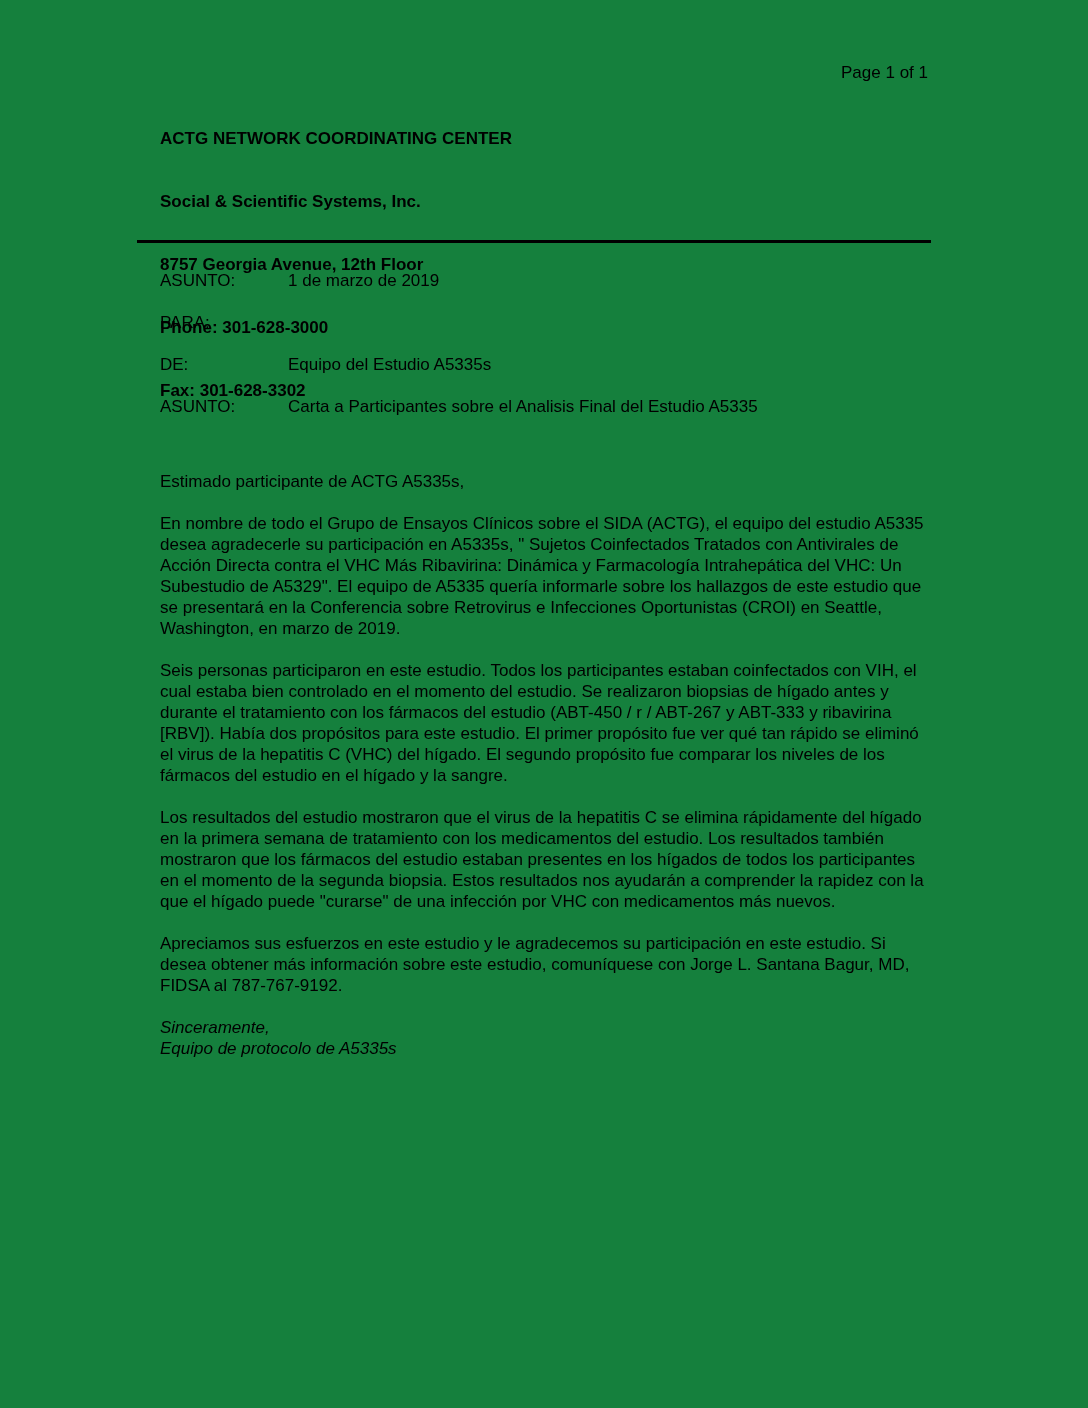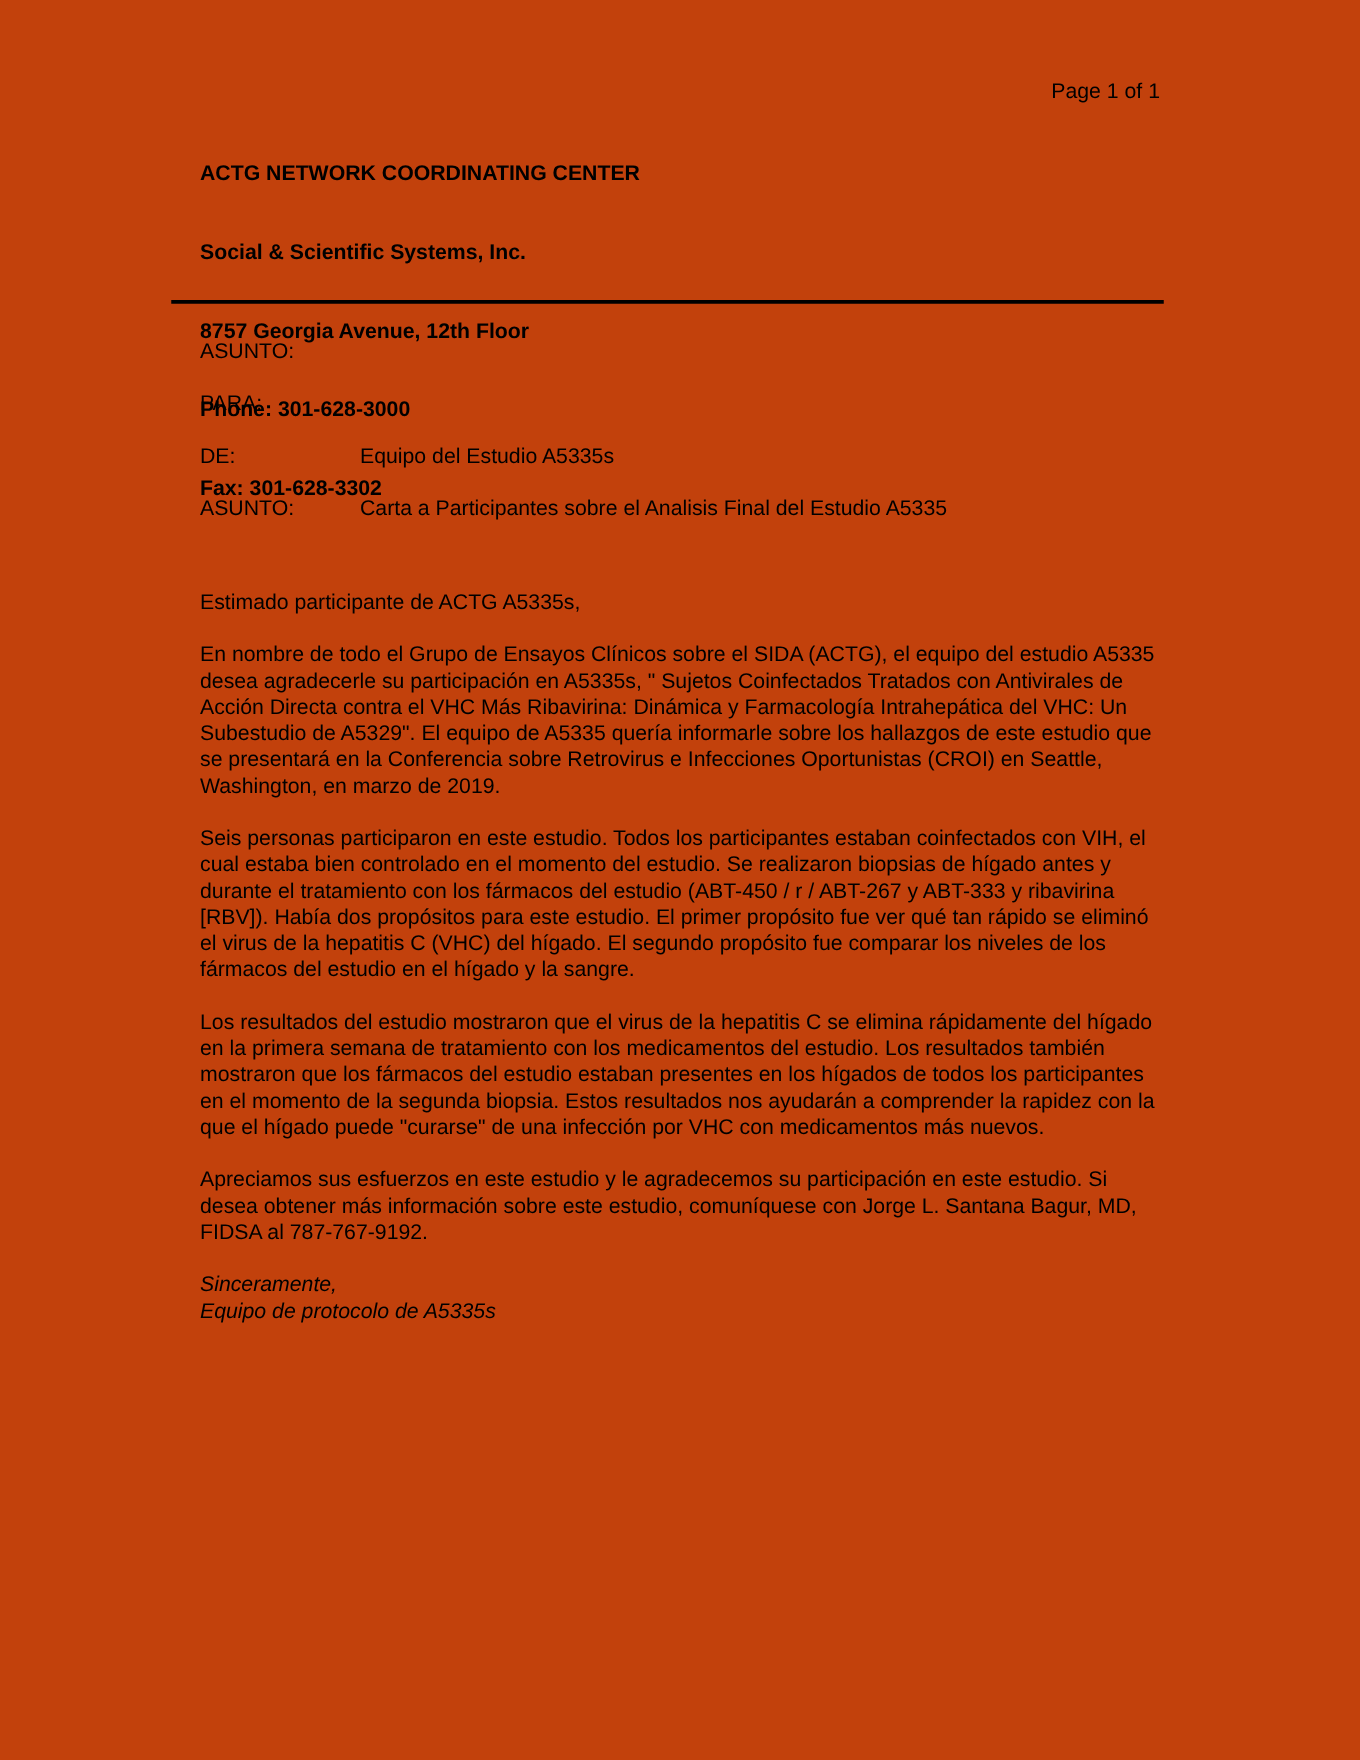--- a/index.html
+++ b/index.html
@@ -1,21 +1,21 @@
 <!DOCTYPE html>
 <html><head>
 <meta charset="utf-8">
 <style>
   * { box-sizing: border-box; }
   html, body { margin: 0; padding: 0; background: #ffffff; }
   .page {
     position: relative;
     width: 1088px;
     height: 1408px;
-    background: #c2410c;
+    background: #15803d;
     font-family: "Liberation Sans", sans-serif;
     color: #000000;
     font-size: 17px;
     line-height: 21px;
     overflow: hidden;
   }
   .page-indicator {
     position: absolute;
     top: 62px;
     right: 160px;
@@ -71,20 +71,21 @@
     <div>8757 Georgia Avenue, 12th Floor</div>
     <div>Phone: 301-628-3000</div>
     <div>Fax: 301-628-3302</div>
   </div>
 
   <div class="rule"></div>
 
   <div class="memo">
     <div class="memo-row">
       <span class="memo-label">ASUNTO:</span>
+      <span class="memo-value">1 de marzo de 2019</span>
     </div>
     <div class="memo-row">
       <span class="memo-label">PARA:</span>
     </div>
     <div class="memo-row">
       <span class="memo-label">DE:</span>
       <span class="memo-value">Equipo del Estudio A5335s</span>
     </div>
     <div class="memo-row">
       <span class="memo-label">ASUNTO:</span>

